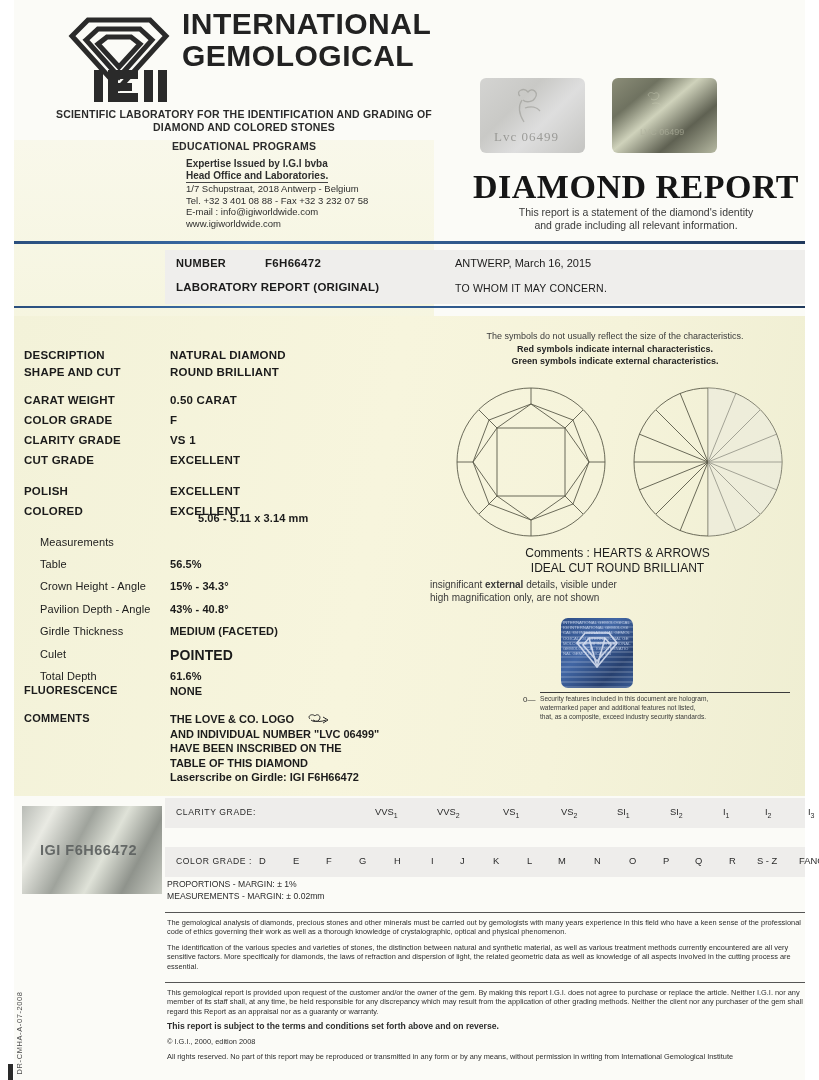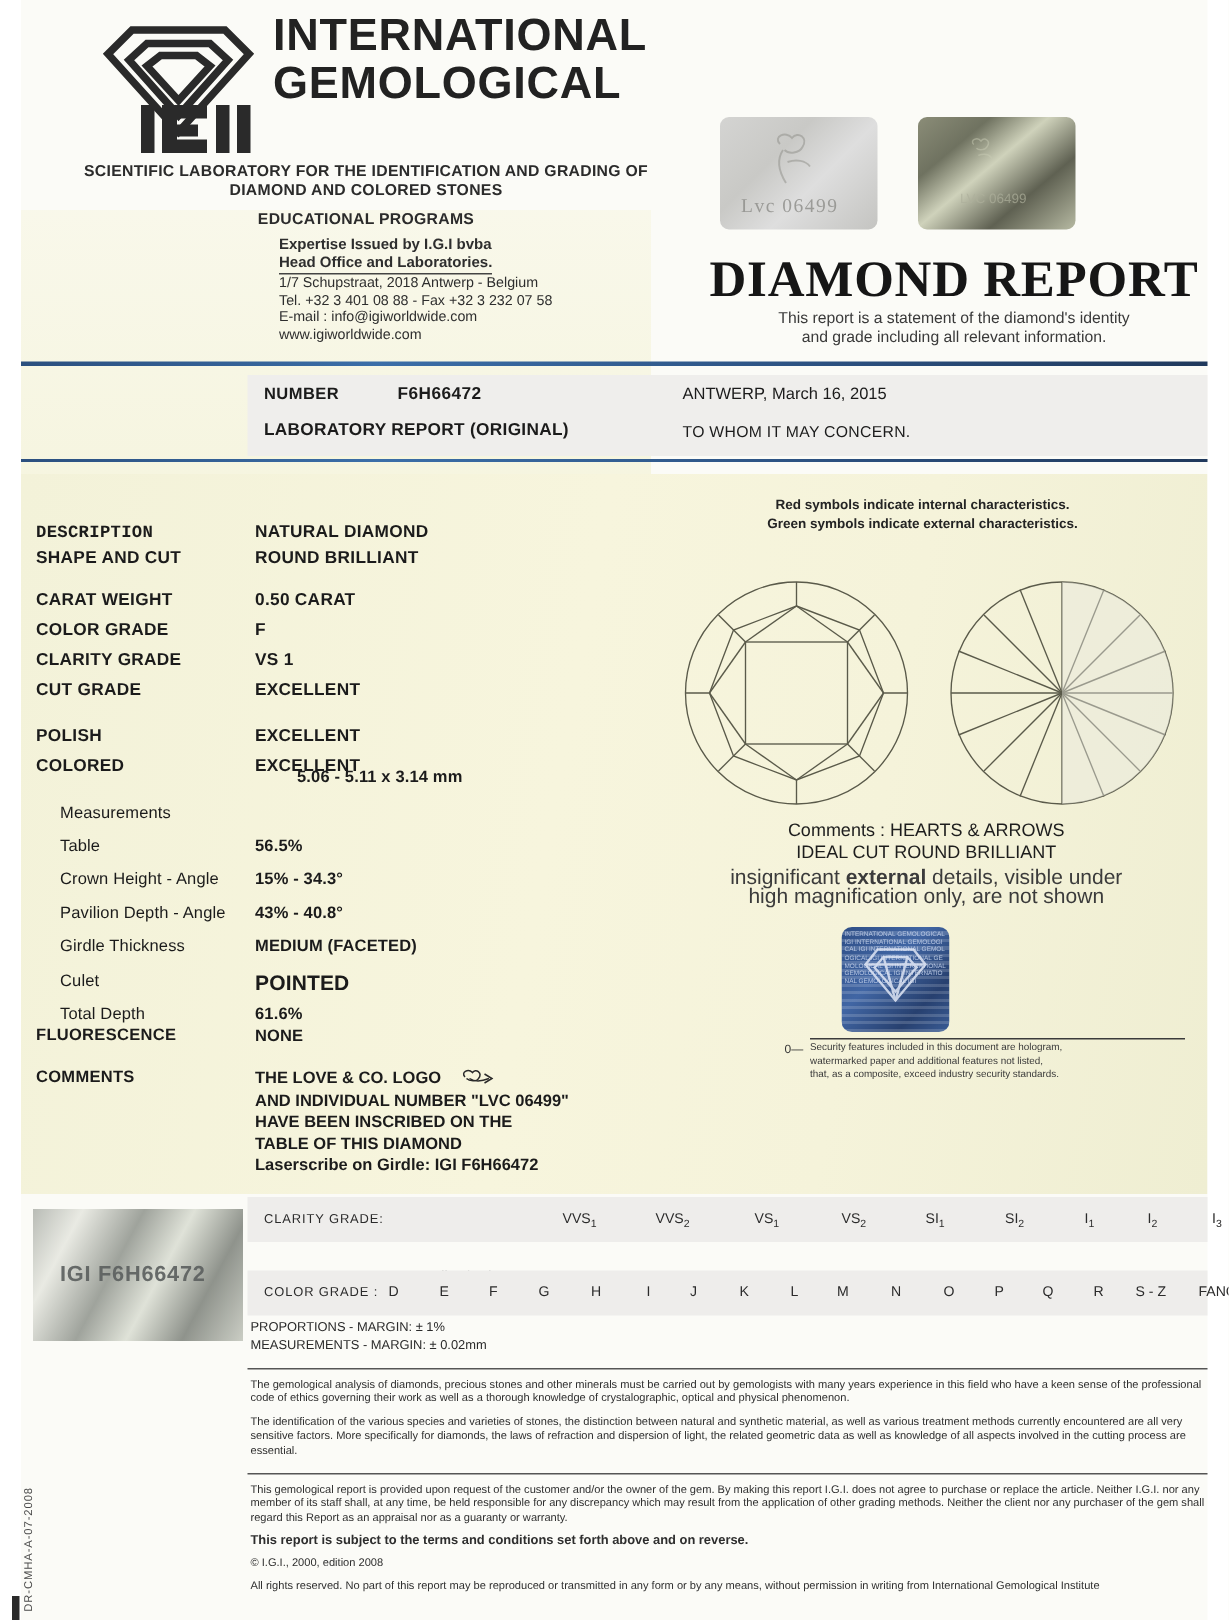--- a/index.html
+++ b/index.html
@@ -74,22 +74,22 @@
   .LI{left:40px;}
 
   
   .sym-note{position:absolute;left:430px;top:330px;width:370px;text-align:center;
     font-size:9px;line-height:12.5px;color:#3a3a3a;}
   .sym-note .b{font-weight:bold;color:#242424;}
   .plot{position:absolute;top:386px;width:152px;height:152px;}
   .plot-l{left:455px;} .plot-r{left:632px;}
   .cmt{position:absolute;left:430px;top:546px;width:375px;text-align:center;
     font-size:12px;line-height:15px;color:#1d1d1d;}
-  .cmt-sub{position:absolute;left:430px;top:578px;width:375px;text-align:center;
-    font-size:14px;line-height:13px;color:#3b3b3b;}
+  .cmt-sub{position:absolute;left:430px;top:578px;width:375px;
+    font-size:10px;line-height:13px;color:#3b3b3b;}
   .cmt-sub .b{font-weight:bold;}
   .seal{position:absolute;left:561px;top:618px;width:72px;height:70px;border-radius:7px;
     background:
       repeating-linear-gradient(0deg,rgba(255,255,255,.16) 0 2px,rgba(0,0,0,0) 2px 5px),
       linear-gradient(135deg,#2e4e86 0%,#4166a4 40%,#27406f 75%,#3a5c95 100%);
     overflow:hidden;}
   .seal-txt{position:absolute;inset:0;font-size:4.3px;line-height:5.2px;color:#c9d6ee;
     opacity:.85;word-break:break-all;padding:2px;box-sizing:border-box;}
   .seal-gem{position:absolute;left:11px;top:9px;width:50px;height:50px;opacity:.85;}
   .sec-note{position:absolute;left:540px;top:694px;width:262px;
@@ -203,21 +203,21 @@
   <div id="numband">
     <span class="nb-num-l">NUMBER</span>
     <span class="nb-num-v">F6H66472</span>
     <span class="nb-city">ANTWERP, March 16, 2015</span>
     <span class="nb-lab">LABORATORY REPORT (ORIGINAL)</span>
     <span class="nb-whom">TO WHOM IT MAY CONCERN.</span>
   </div>
   <div class="rule-blue" style="top:306px;height:2px;"></div>
 
   <div>
-    <span class="lbl LX" style="top:349px;font-family:Liberation Mono, monospace;">DESCRIPTION</span>
+    <span class="lbl LX" style="top:349px;">DESCRIPTION</span>
     <span class="val VX" style="top:349px;">NATURAL DIAMOND</span>
 
     <span class="lbl LX" style="top:366px;">SHAPE AND CUT</span>
     <span class="val VX" style="top:366px;">ROUND BRILLIANT</span>
 
     <span class="lbl LX" style="top:394px;">CARAT WEIGHT</span>
     <span class="val VX" style="top:394px;">0.50 CARAT</span>
 
     <span class="lbl LX" style="top:414px;">COLOR GRADE</span>
     <span class="val VX" style="top:414px;">F</span>
@@ -271,20 +271,21 @@
         </svg>
       </div>
       <div>AND INDIVIDUAL NUMBER "LVC 06499"</div>
       <div>HAVE BEEN INSCRIBED ON THE</div>
       <div>TABLE OF THIS DIAMOND</div>
       <div>Laserscribe on Girdle: IGI F6H66472</div>
     </div>
   </div>
 
   <div class="sym-note">
+    <div>The symbols do not usually reflect the size of the characteristics.</div>
     <div class="b">Red symbols indicate internal characteristics.</div>
     <div class="b">Green symbols indicate external characteristics.</div>
   </div>
 
   <svg class="plot plot-l" viewBox="0 0 152 152">
     <g fill="none" stroke="#5a5a4a" stroke-width="0.9">
       <circle cx="76" cy="76" r="74"></circle>
       <rect x="42" y="42" width="68" height="68"></rect>
       <polygon points="76,18 118,34 134,76 118,118 76,134 34,118 18,76 34,34"></polygon>
       <line x1="76" y1="2" x2="76" y2="18"></line>

